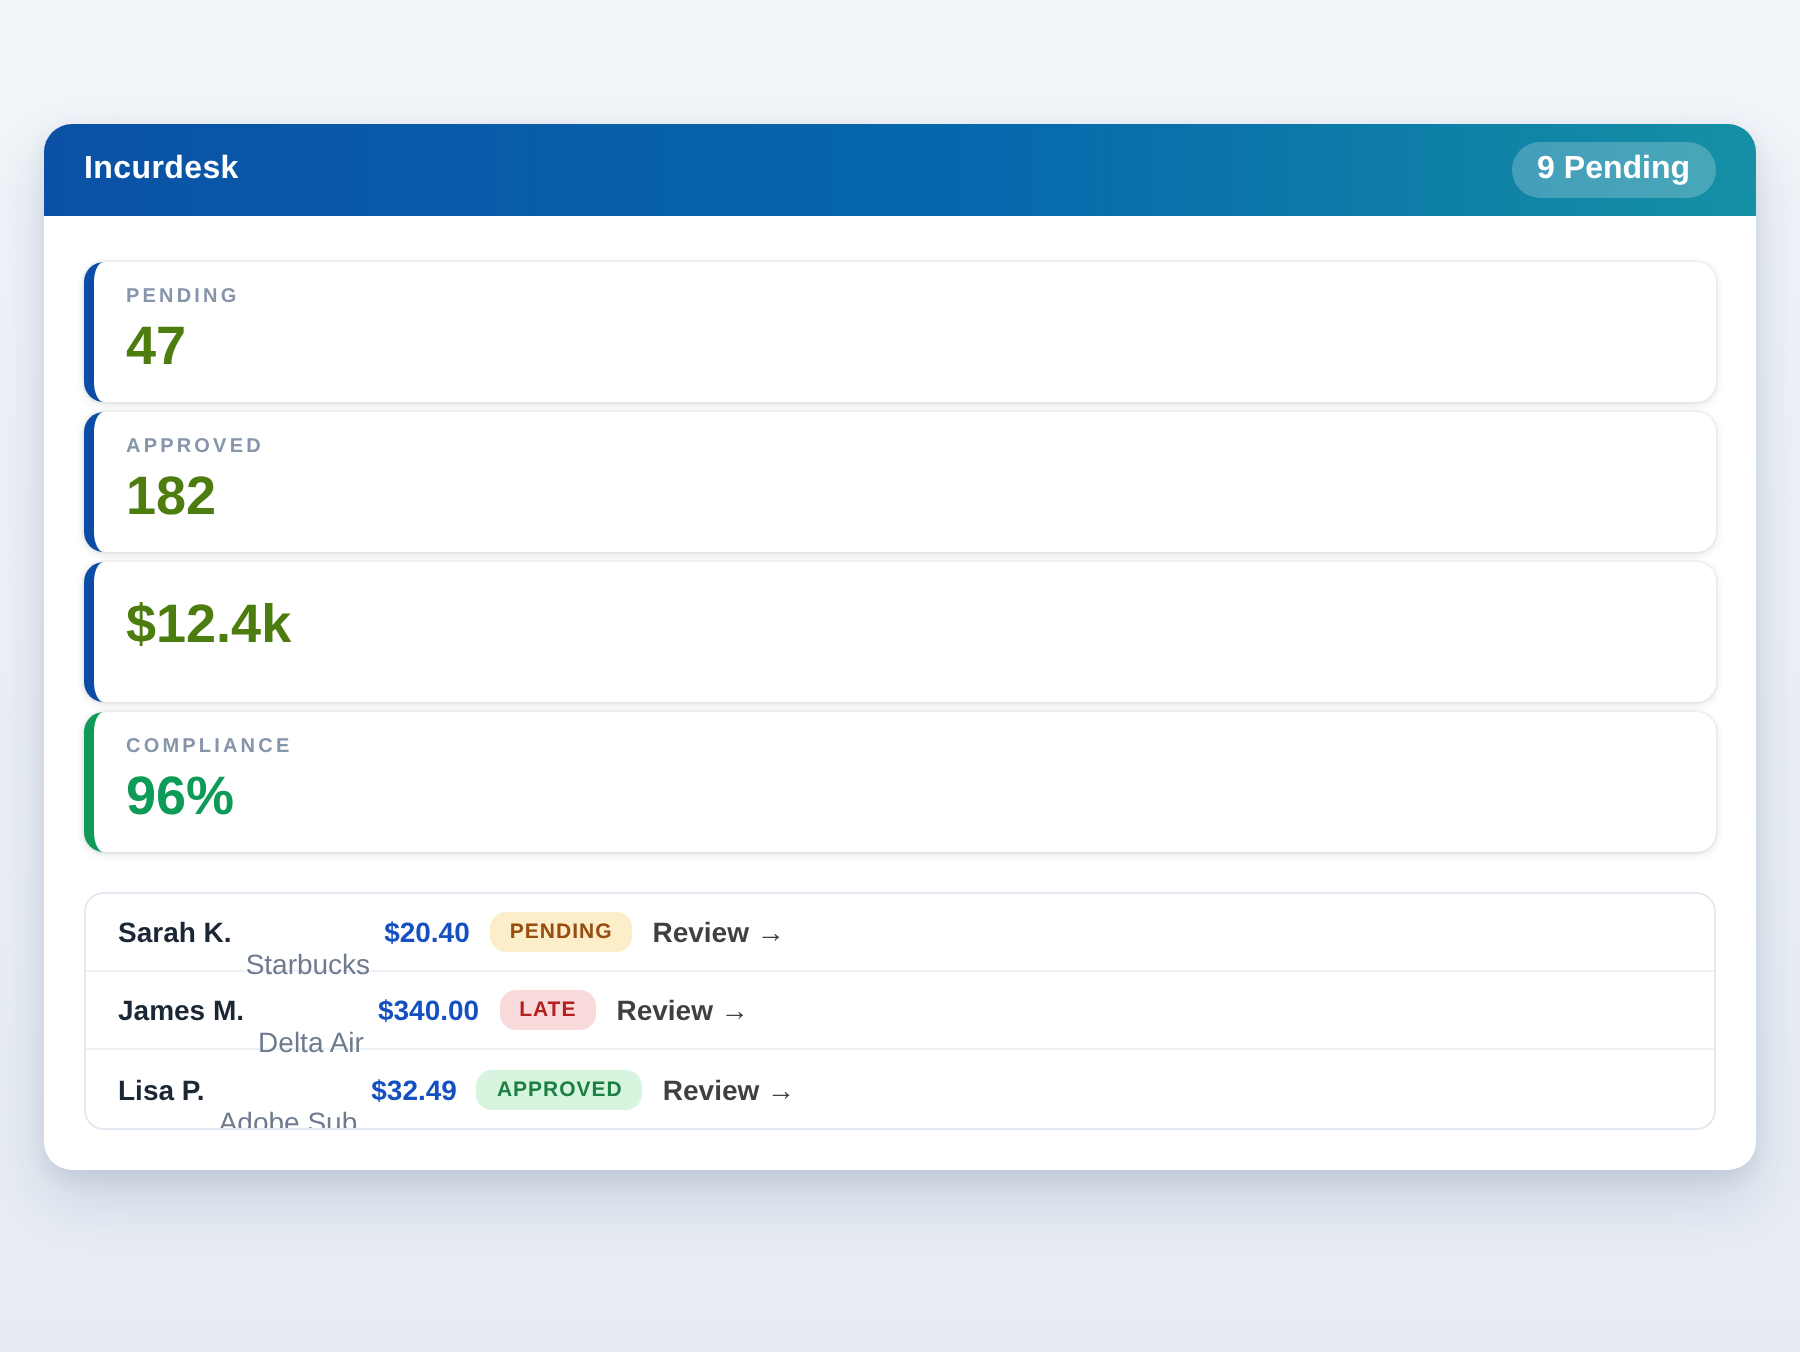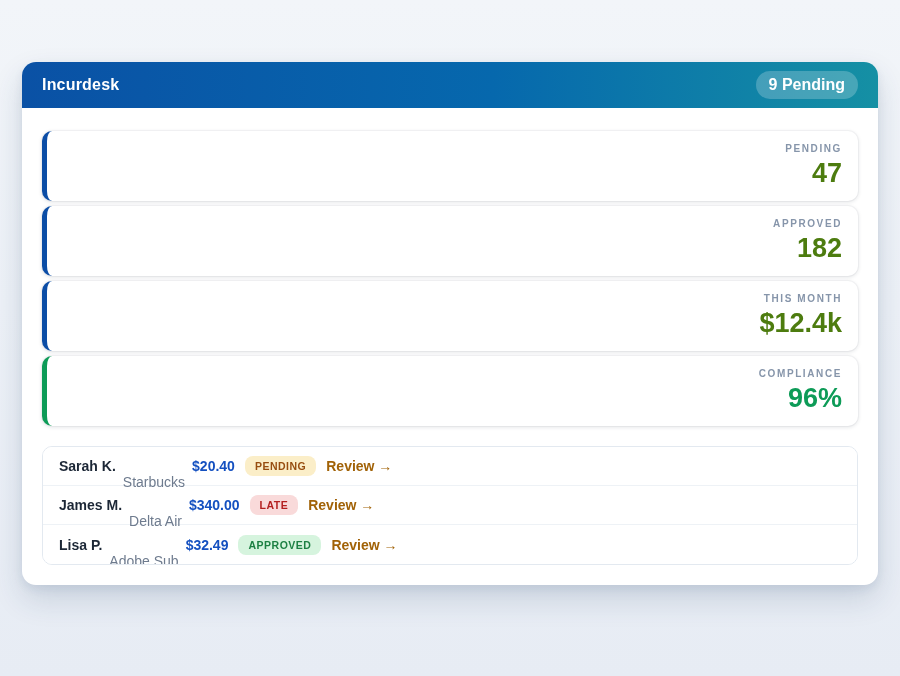--- a/index.html
+++ b/index.html
@@ -1,15 +1,15 @@
 <!DOCTYPE html>
 <html><head>
 <meta charset="utf-8">
 <style>
-  * { margin:0; padding:0; box-sizing:border-box;text-align:right; }
+  * { margin:0; padding:0; box-sizing:border-box; }
   html,body { width:900px; height:676px; overflow:hidden; }
   body {
     font-family:"Liberation Sans","DejaVu Sans",sans-serif;
     background:linear-gradient(180deg,#f2f5f9 0%,#edf1f7 45%,#e7ecf4 100%);
   }
   .app-card {
     position:absolute; left:22px; top:62px; width:856px;
     background:#ffffff; border-radius:14px; overflow:hidden;
     box-shadow:0 14px 30px rgba(30,60,100,0.16), 0 4px 10px rgba(30,60,100,0.08);
   }
@@ -54,21 +54,21 @@
   .cell-employee { font-weight:bold; color:#1c2736; }
   .cell-merchant { color:#6e7b8e;margin-top:32px; }
   .cell-amount { font-weight:bold; color:#1450c0; }
   .status-badge {
     font-size:10.5px; font-weight:bold; letter-spacing:0.5px;
     padding:4px 10px; border-radius:8px; margin:0 3px;
   }
   .status-badge[data-status="pending"]  { background:#fbeec8; color:#974d10; }
   .status-badge[data-status="late"]     { background:#f9dada; color:#b42020; }
   .status-badge[data-status="approved"] { background:#d6f4de; color:#1d8043; }
-  .review-link { font-weight:bold; color:#a16207; cursor:pointer; text-decoration:none; }
+  .review-link { font-weight:bold; color:#404040; cursor:pointer; text-decoration:none; }
 </style>
 </head>
 <body>
 
 <div class="app-card">
 
   <div class="app-header">
     <div class="app-title">Incurdesk</div>
     <div class="header-badge">9 Pending</div>
   </div>
@@ -79,21 +79,20 @@
       <div class="stat-label">PENDING</div>
       <div class="stat-value">47</div>
     </div>
 
     <div class="stat-card" data-accent="blue">
       <div class="stat-label">APPROVED</div>
       <div class="stat-value">182</div>
     </div>
 
     <div class="stat-card" data-accent="blue">
-      <div class="stat-label">THIS MONTH</div>
       <div class="stat-value">$12.4k</div>
     </div>
 
     <div class="stat-card" data-accent="green">
       <div class="stat-label">COMPLIANCE</div>
       <div class="stat-value">96%</div>
     </div>
 
     <div class="expense-table">
 

